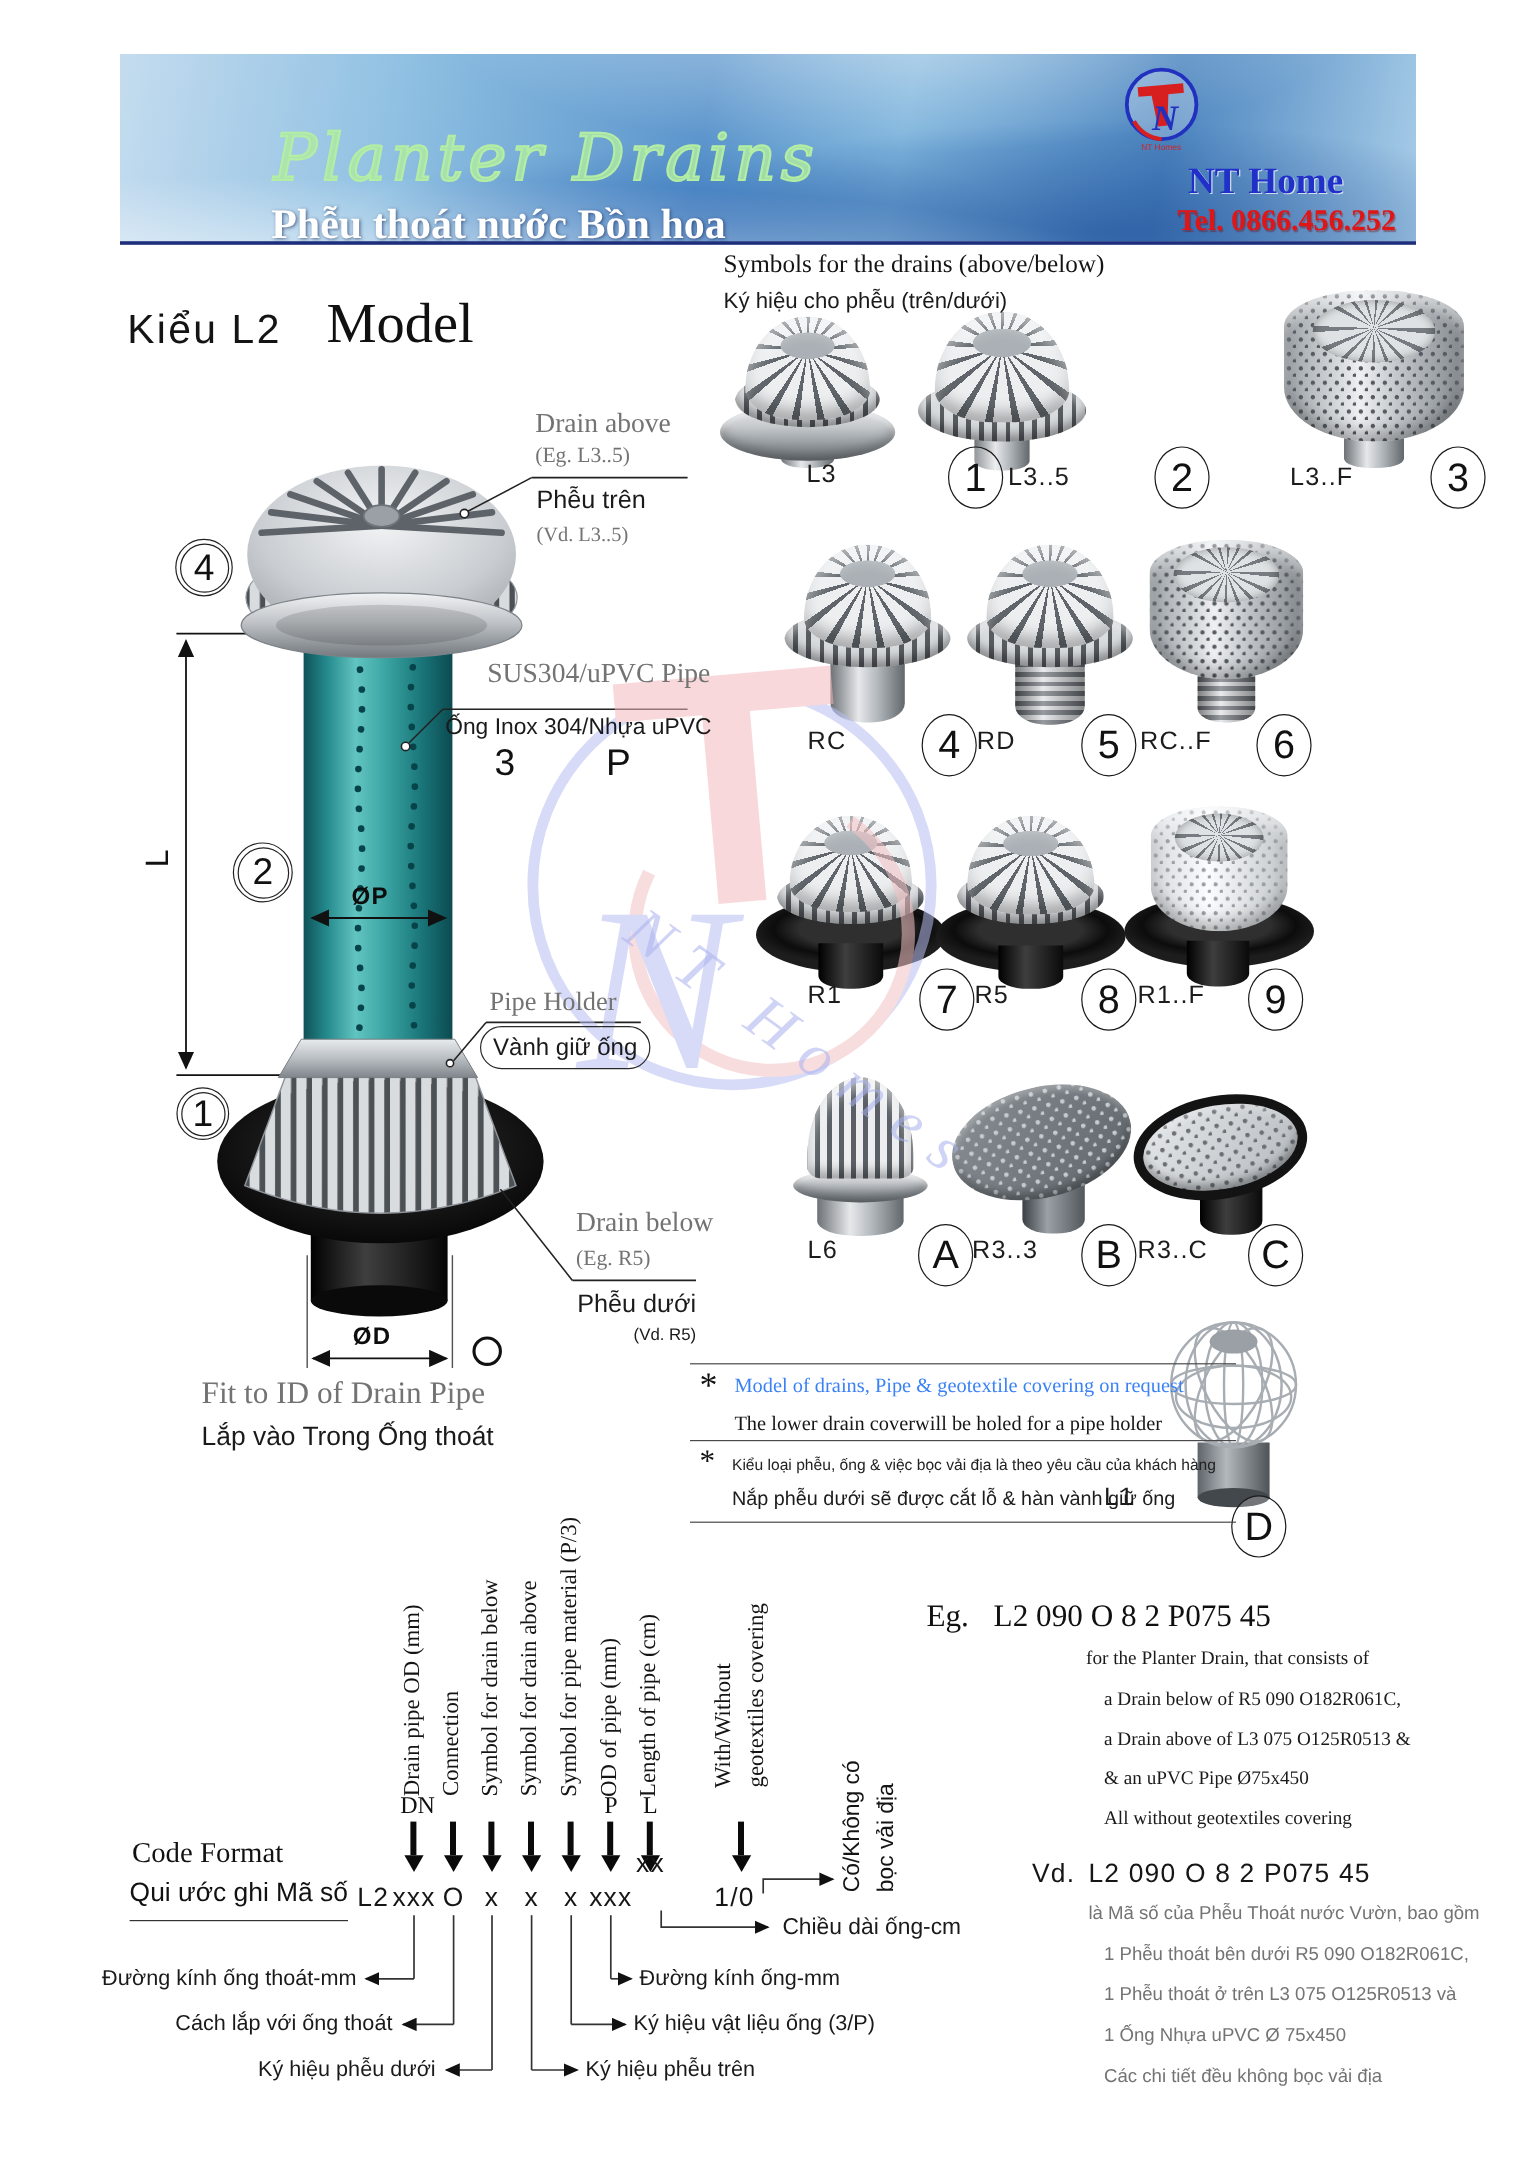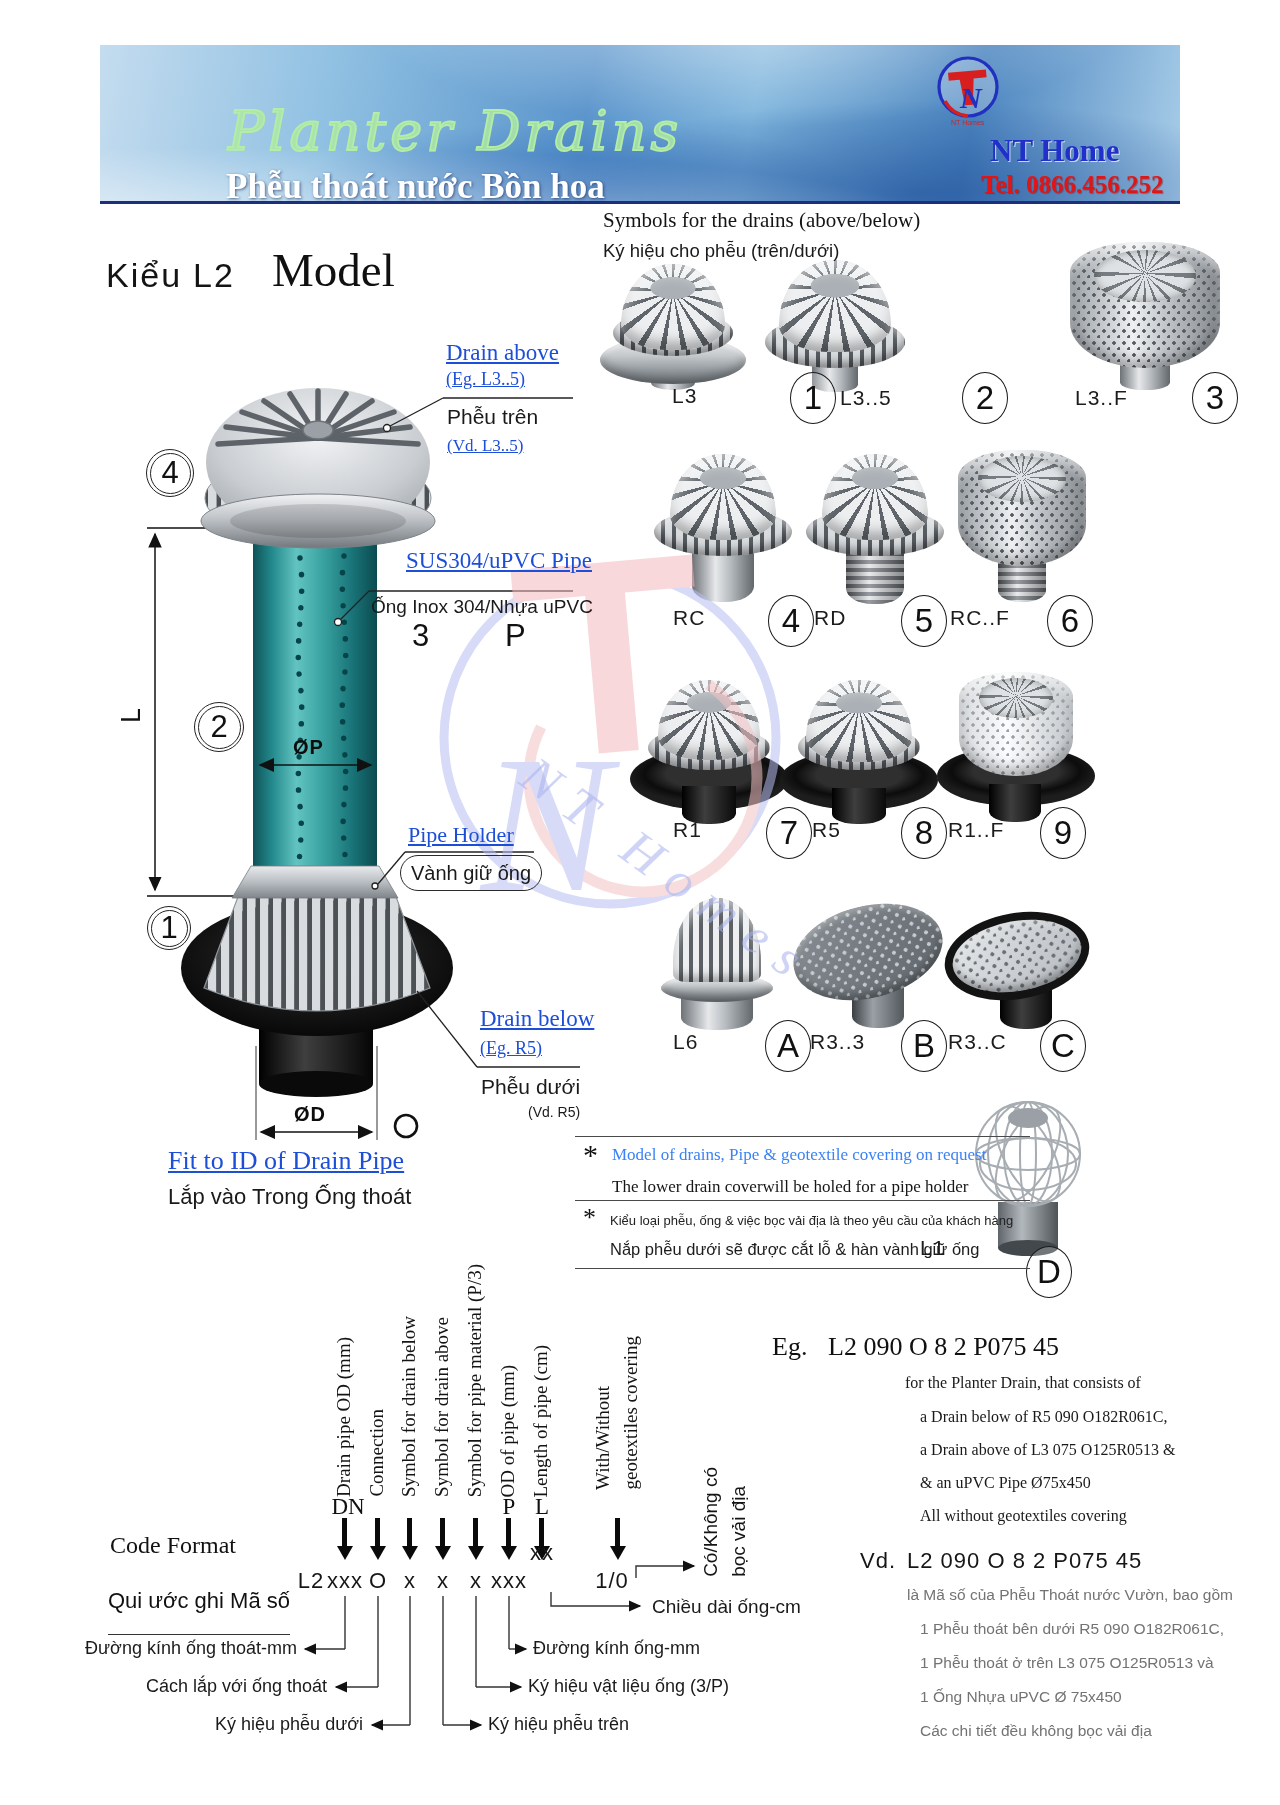--- a/index.html
+++ b/index.html
@@ -81,31 +81,31 @@
       radial-gradient(circle at 11px 11px, #6a7075 1.6px, transparent 2.2px),
       linear-gradient(135deg,#e8eaec,#b3b8bd);}
   
   .glabel{position:absolute;z-index:3;font-size:21px;letter-spacing:1px;color:#1c1c1c;}
   .gcircle{position:absolute;z-index:3;width:44px;height:50px;border:1.7px solid #1a1a1a;border-radius:50%;
     display:flex;align-items:center;justify-content:center;font-size:33px;color:#111;background:rgba(255,255,255,.25);}
   .callout{position:absolute;z-index:3;border:1.7px solid #222;border-radius:50%;
     display:flex;align-items:center;justify-content:center;font-size:31px;color:#111;}
   .callout::after{content:"";position:absolute;inset:2.5px;border:1.5px solid #222;border-radius:50%;}
   
-  .dlab-serif{position:absolute;z-index:3;font-family:"Liberation Serif","DejaVu Serif",serif;font-size:22px;color:#1d4ed8;text-decoration:underline;}
+  .dlab-serif{position:absolute;z-index:3;font-family:"Liberation Serif","DejaVu Serif",serif;font-size:22px;color:#737373;}
   .dlab-sans{position:absolute;z-index:3;font-size:21px;color:#1a1a1a;}
   .dim{position:absolute;z-index:3;font-weight:700;font-size:20px;letter-spacing:1px;color:#0d0d0d;}
   
   .rule{position:absolute;z-index:3;border-top:1.4px solid #4a4a4a;}
   
   .rot{position:absolute;z-index:3;writing-mode:vertical-rl;transform:rotate(180deg);
     font-family:"Liberation Serif","DejaVu Serif",serif;font-size:19px;color:#141414;white-space:nowrap;}
   .rot.sansr{font-family:"Liberation Sans","DejaVu Sans",sans-serif;font-size:19px;}
   .colletter{position:absolute;z-index:3;transform:translateX(-50%);
-    font-family:"Liberation Serif","DejaVu Serif",serif;font-size:23px;color:#111;}
+    font-family:"Liberation Serif","DejaVu Serif",serif;font-size:20px;color:#111;}
   .codeitem{position:absolute;z-index:3;transform:translateX(-50%);font-size:22px;letter-spacing:1px;color:#161616;}
   .tarrow{position:absolute;z-index:3;width:5px;height:28px;background:#0a0a0a;}
   .tarrow::after{content:"";position:absolute;left:-5.5px;top:100%;width:0;height:0;
     border:8px solid transparent;border-top:14px solid #0a0a0a;}
   .annot{position:absolute;z-index:3;font-size:17px;color:#1a1a1a;white-space:nowrap;}
   
   .eg-head{position:absolute;z-index:3;font-family:"Liberation Serif","DejaVu Serif",serif;font-size:26px;color:#101010;}
   .eg-line{position:absolute;z-index:3;font-family:"Liberation Serif","DejaVu Serif",serif;font-size:16px;color:#1a1a1a;}
   .vd-head{position:absolute;z-index:3;font-size:22px;letter-spacing:1px;color:#161616;}
   .vd-line{position:absolute;z-index:3;font-size:15.5px;color:#737373;}
@@ -437,21 +437,21 @@
   <div class="abs serif z3" style="left:583px;top:1138px;font-size:30px;">*</div>
   <div class="abs serif z3" style="left:612px;top:1145px;font-size:17px;color:#3b82f6;">Model of drains, Pipe &amp; geotextile covering on request</div>
   <div class="abs serif z3" style="left:612px;top:1177px;font-size:17px;color:#161616;">The lower drain coverwill be holed for a pipe holder</div>
   <div class="rule" style="left:575px;top:1200px;width:455px;"></div>
   <div class="abs serif z3" style="left:583px;top:1203px;font-size:26px;">*</div>
   <div class="abs sans z3" style="left:610px;top:1213px;font-size:13px;color:#222;">Kiểu loại phễu, ống &amp; việc bọc vải địa là theo yêu cầu của khách hàng</div>
   <div class="abs sans z3" style="left:610px;top:1240px;font-size:16.5px;color:#1c1c1c;">Nắp phễu dưới sẽ được cắt lỗ &amp; hàn vành giữ ống</div>
   <div class="rule" style="left:575px;top:1268px;width:455px;"></div>
 
   <div class="abs serif z3" style="left:110px;top:1532px;font-size:24px;">Code Format</div>
-  <div class="abs sans z3" style="left:108px;top:1564px;font-size:22px;border-bottom:1.6px solid #333;padding-bottom:20px;margin-top:24px;">Qui ước ghi Mã số</div>
+  <div class="abs sans z3" style="left:108px;top:1564px;font-size:22px;border-bottom:1.6px solid #333;padding-bottom:10px;">Qui ước ghi Mã số</div>
 
   <div class="rot" style="left:333px;bottom:308px;">Drain pipe OD (mm)</div>
   <div class="rot" style="left:366px;bottom:308px;">Connection</div>
   <div class="rot" style="left:398px;bottom:308px;">Symbol for drain below</div>
   <div class="rot" style="left:431px;bottom:308px;">Symbol for drain above</div>
   <div class="rot" style="left:464px;bottom:308px;">Symbol for pipe material (P/3)</div>
   <div class="rot" style="left:497px;bottom:308px;">OD of pipe (mm)</div>
   <div class="rot" style="left:530px;bottom:308px;">Length of pipe (cm)</div>
   <div class="rot" style="left:592px;bottom:315px;">With/Without</div>
   <div class="rot" style="left:620px;bottom:315px;">geotextiles covering</div>

